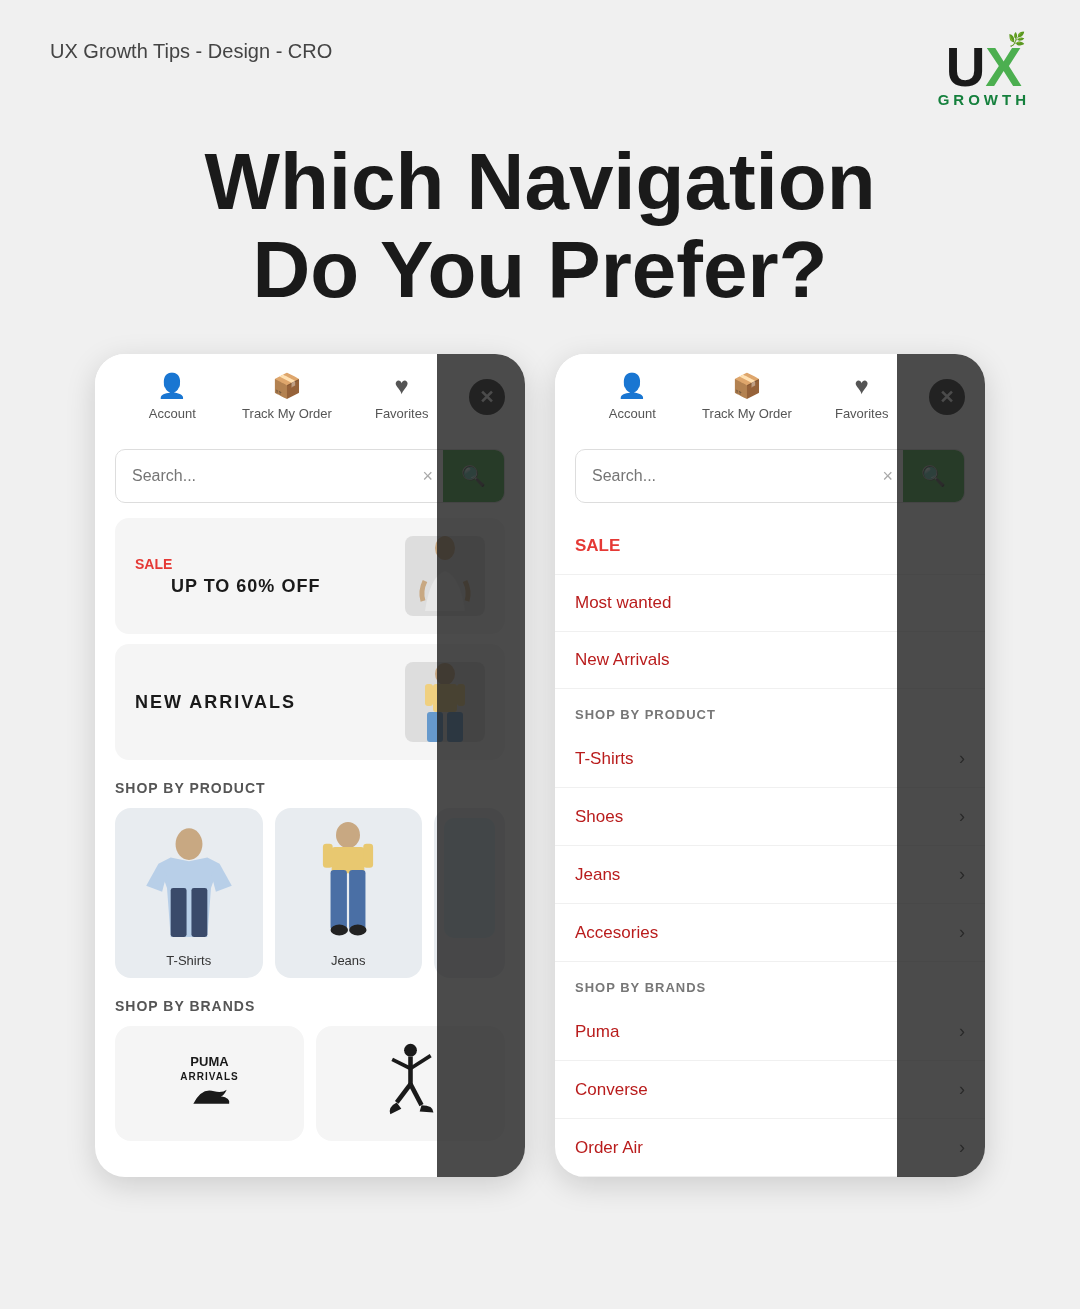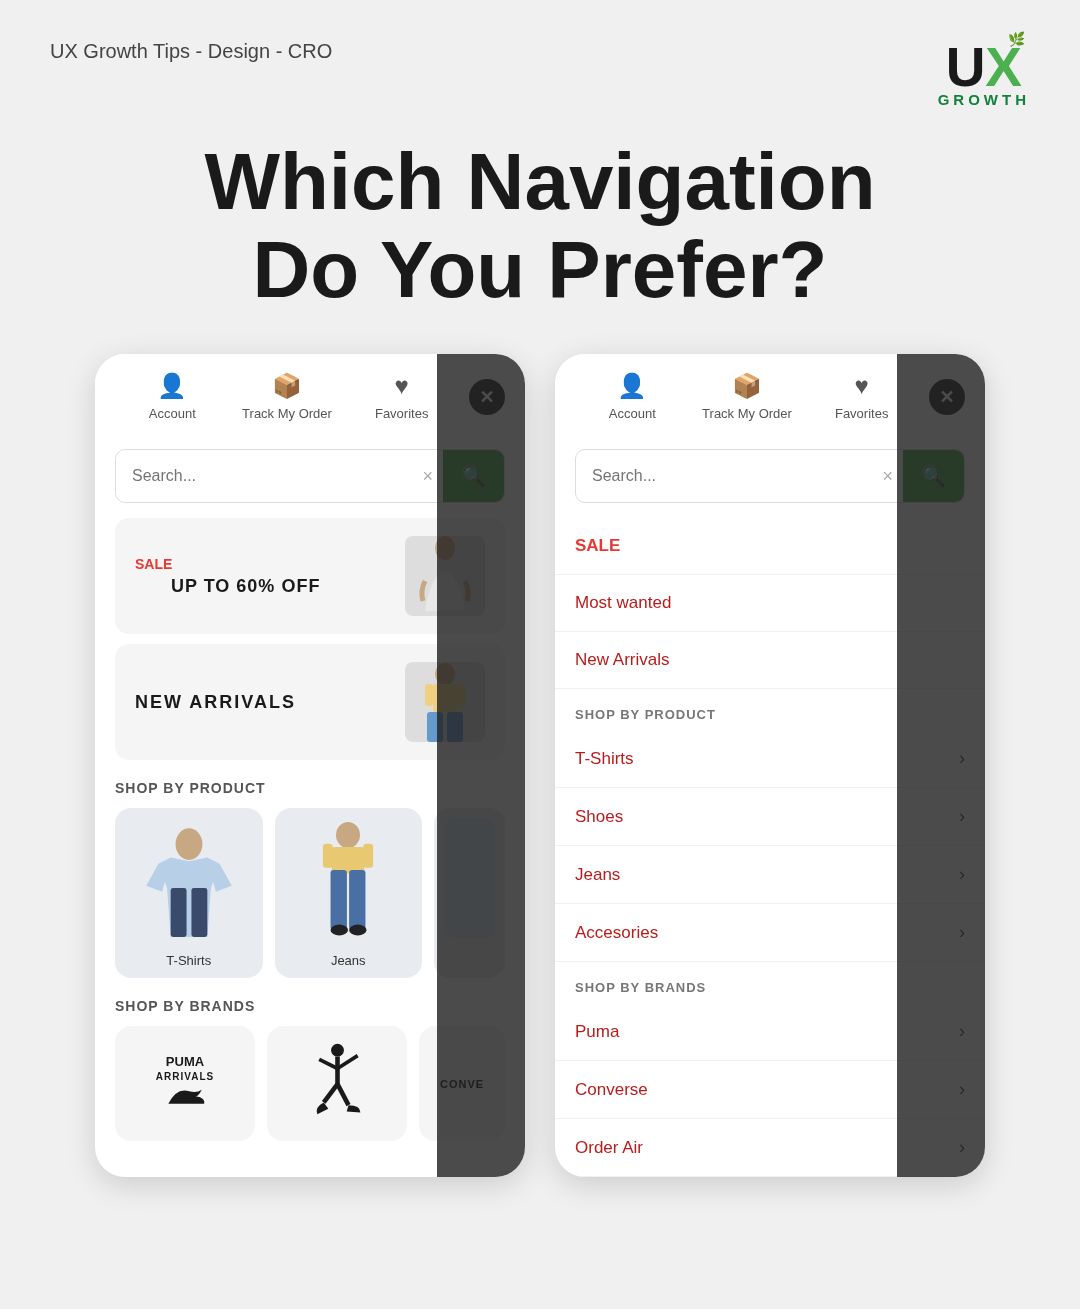--- a/index.html
+++ b/index.html
@@ -442,23 +442,20 @@
             <line x1="30" y1="28" x2="10" y2="18" stroke="#1a1a1a" stroke-width="4"></line>
             <line x1="30" y1="28" x2="52" y2="14" stroke="#1a1a1a" stroke-width="4"></line>
             <line x1="30" y1="45" x2="15" y2="65" stroke="#1a1a1a" stroke-width="5"></line>
             <line x1="30" y1="45" x2="42" y2="68" stroke="#1a1a1a" stroke-width="5"></line>
             <path d="M15 65 Q5 70 8 78 L20 72Z" fill="#1a1a1a"></path>
             <path d="M42 68 Q55 68 55 76 L40 75Z" fill="#1a1a1a"></path>
           </svg>
         </div>
       </div>
 
-      <div class="brand-card" style="flex:0.5;overflow:hidden;">
-        <span style="font-size:11px;font-weight:700;letter-spacing:1px;color:#1a1a1a;">CONVE</span>
-      </div>
     </div>
 
     <div class="dark-side"></div>
   </div>
 
   <div class="phone">
 
     <div class="nav-bar">
       <div class="nav-item">
         <span style="font-size:24px;">👤</span>

